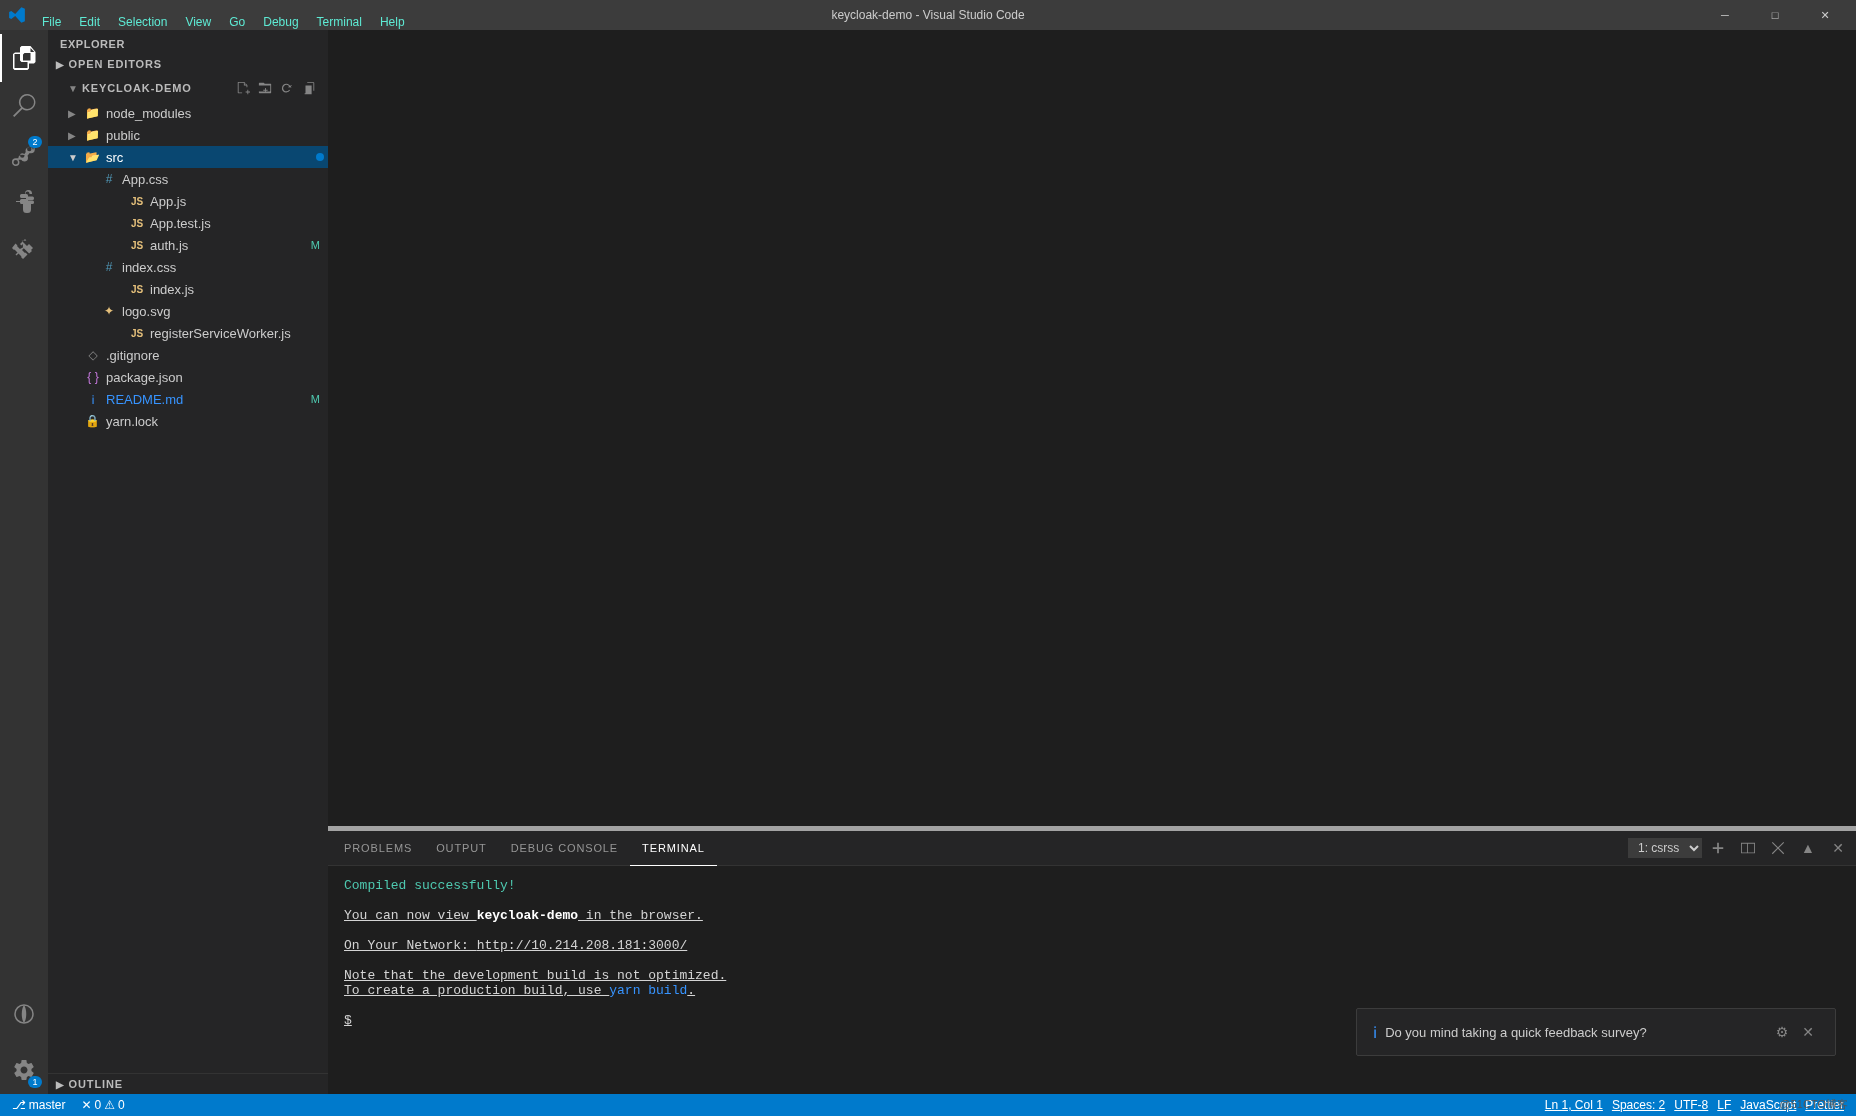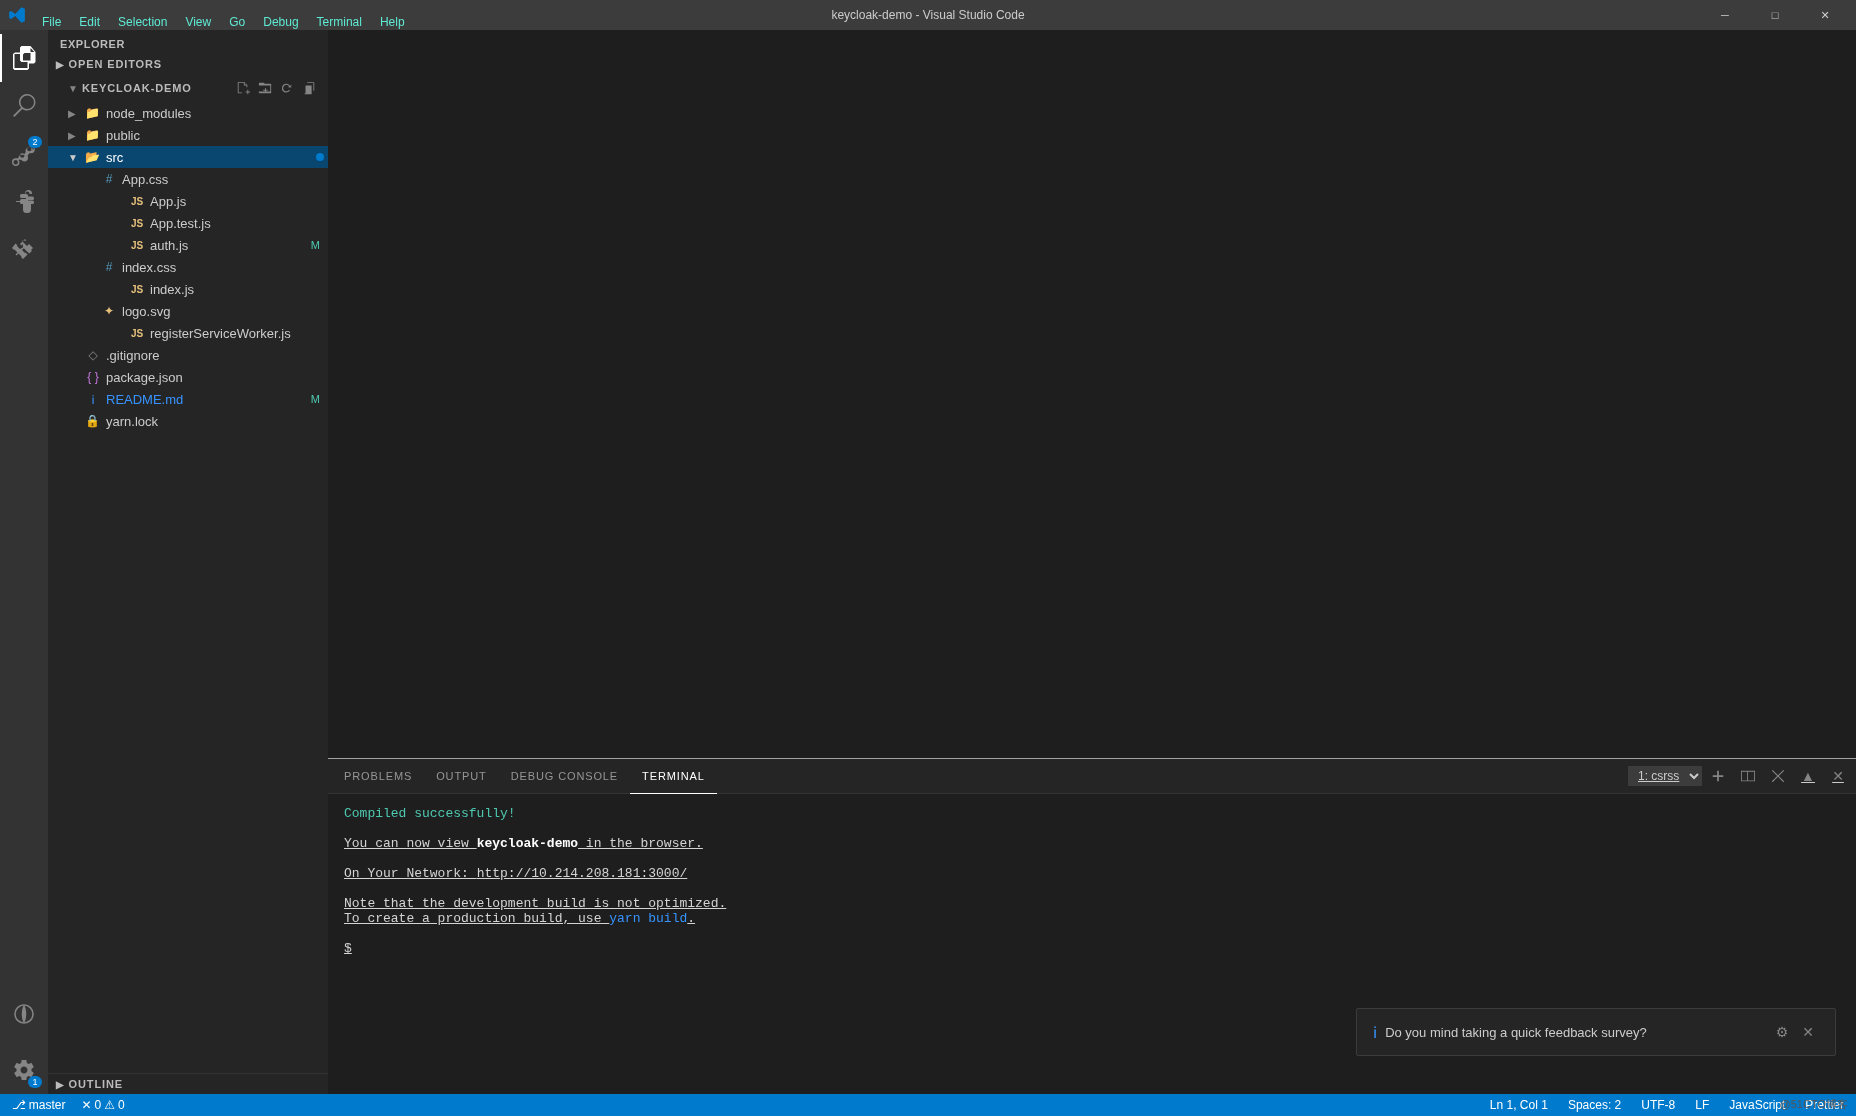--- a/index.html
+++ b/index.html
@@ -182,23 +182,23 @@
     
     .editor-area {
       flex: 1;
       background: #1e1e1e;
       display: flex;
       flex-direction: column;
     }
 
     
     .bottom-panel {
-      height: 336px;
+      height: 268px;
       background: #1e1e1e;
-      border-top: 1px solid #a3a3a3;
+      border-top: 5px solid #a3a3a3;
       display: flex;
       flex-direction: column;
       flex-shrink: 0;
     }
     .panel-tabs {
       display: flex;
       align-items: center;
       background: #252526;
       height: 35px;
       border-bottom: 1px solid #333;
@@ -214,21 +214,20 @@
       color: #969696;
       text-transform: uppercase;
       letter-spacing: 0.08em;
     }
     .panel-tab.active { color: #fff; border-bottom: 1px solid #fff; }
     .panel-actions {
       margin-left: auto;
       display: flex;
       align-items: center;
       gap: 2px;
-      text-decoration: underline;
     }
     .panel-action-btn {
       width: 28px;
       height: 28px;
       display: flex;
       align-items: center;
       justify-content: center;
       cursor: pointer;
       color: #858585;
       font-size: 14px;
@@ -332,21 +331,21 @@
       height: 22px;
       background: #007acc;
       display: flex;
       align-items: center;
       padding: 0 8px;
       font-size: 12px;
       color: #fff;
       flex-shrink: 0;
     }
     .statusbar-left { display: flex; align-items: center; gap: 8px; }
-    .statusbar-right { margin-left: auto; display: flex; align-items: center; gap: 12px; }
+    .statusbar-right { margin-left: auto; display: flex; align-items: center; gap: 1px; text-decoration: underline; }
     .statusbar-item { display: flex; align-items: center; gap: 3px; cursor: pointer; padding: 0 4px; }
 
     
     .outline-section {
       border-top: 1px solid #333;
       padding: 4px 8px;
       font-size: 11px;
       font-weight: 700;
       color: #bbb;
       letter-spacing: 0.08em;

